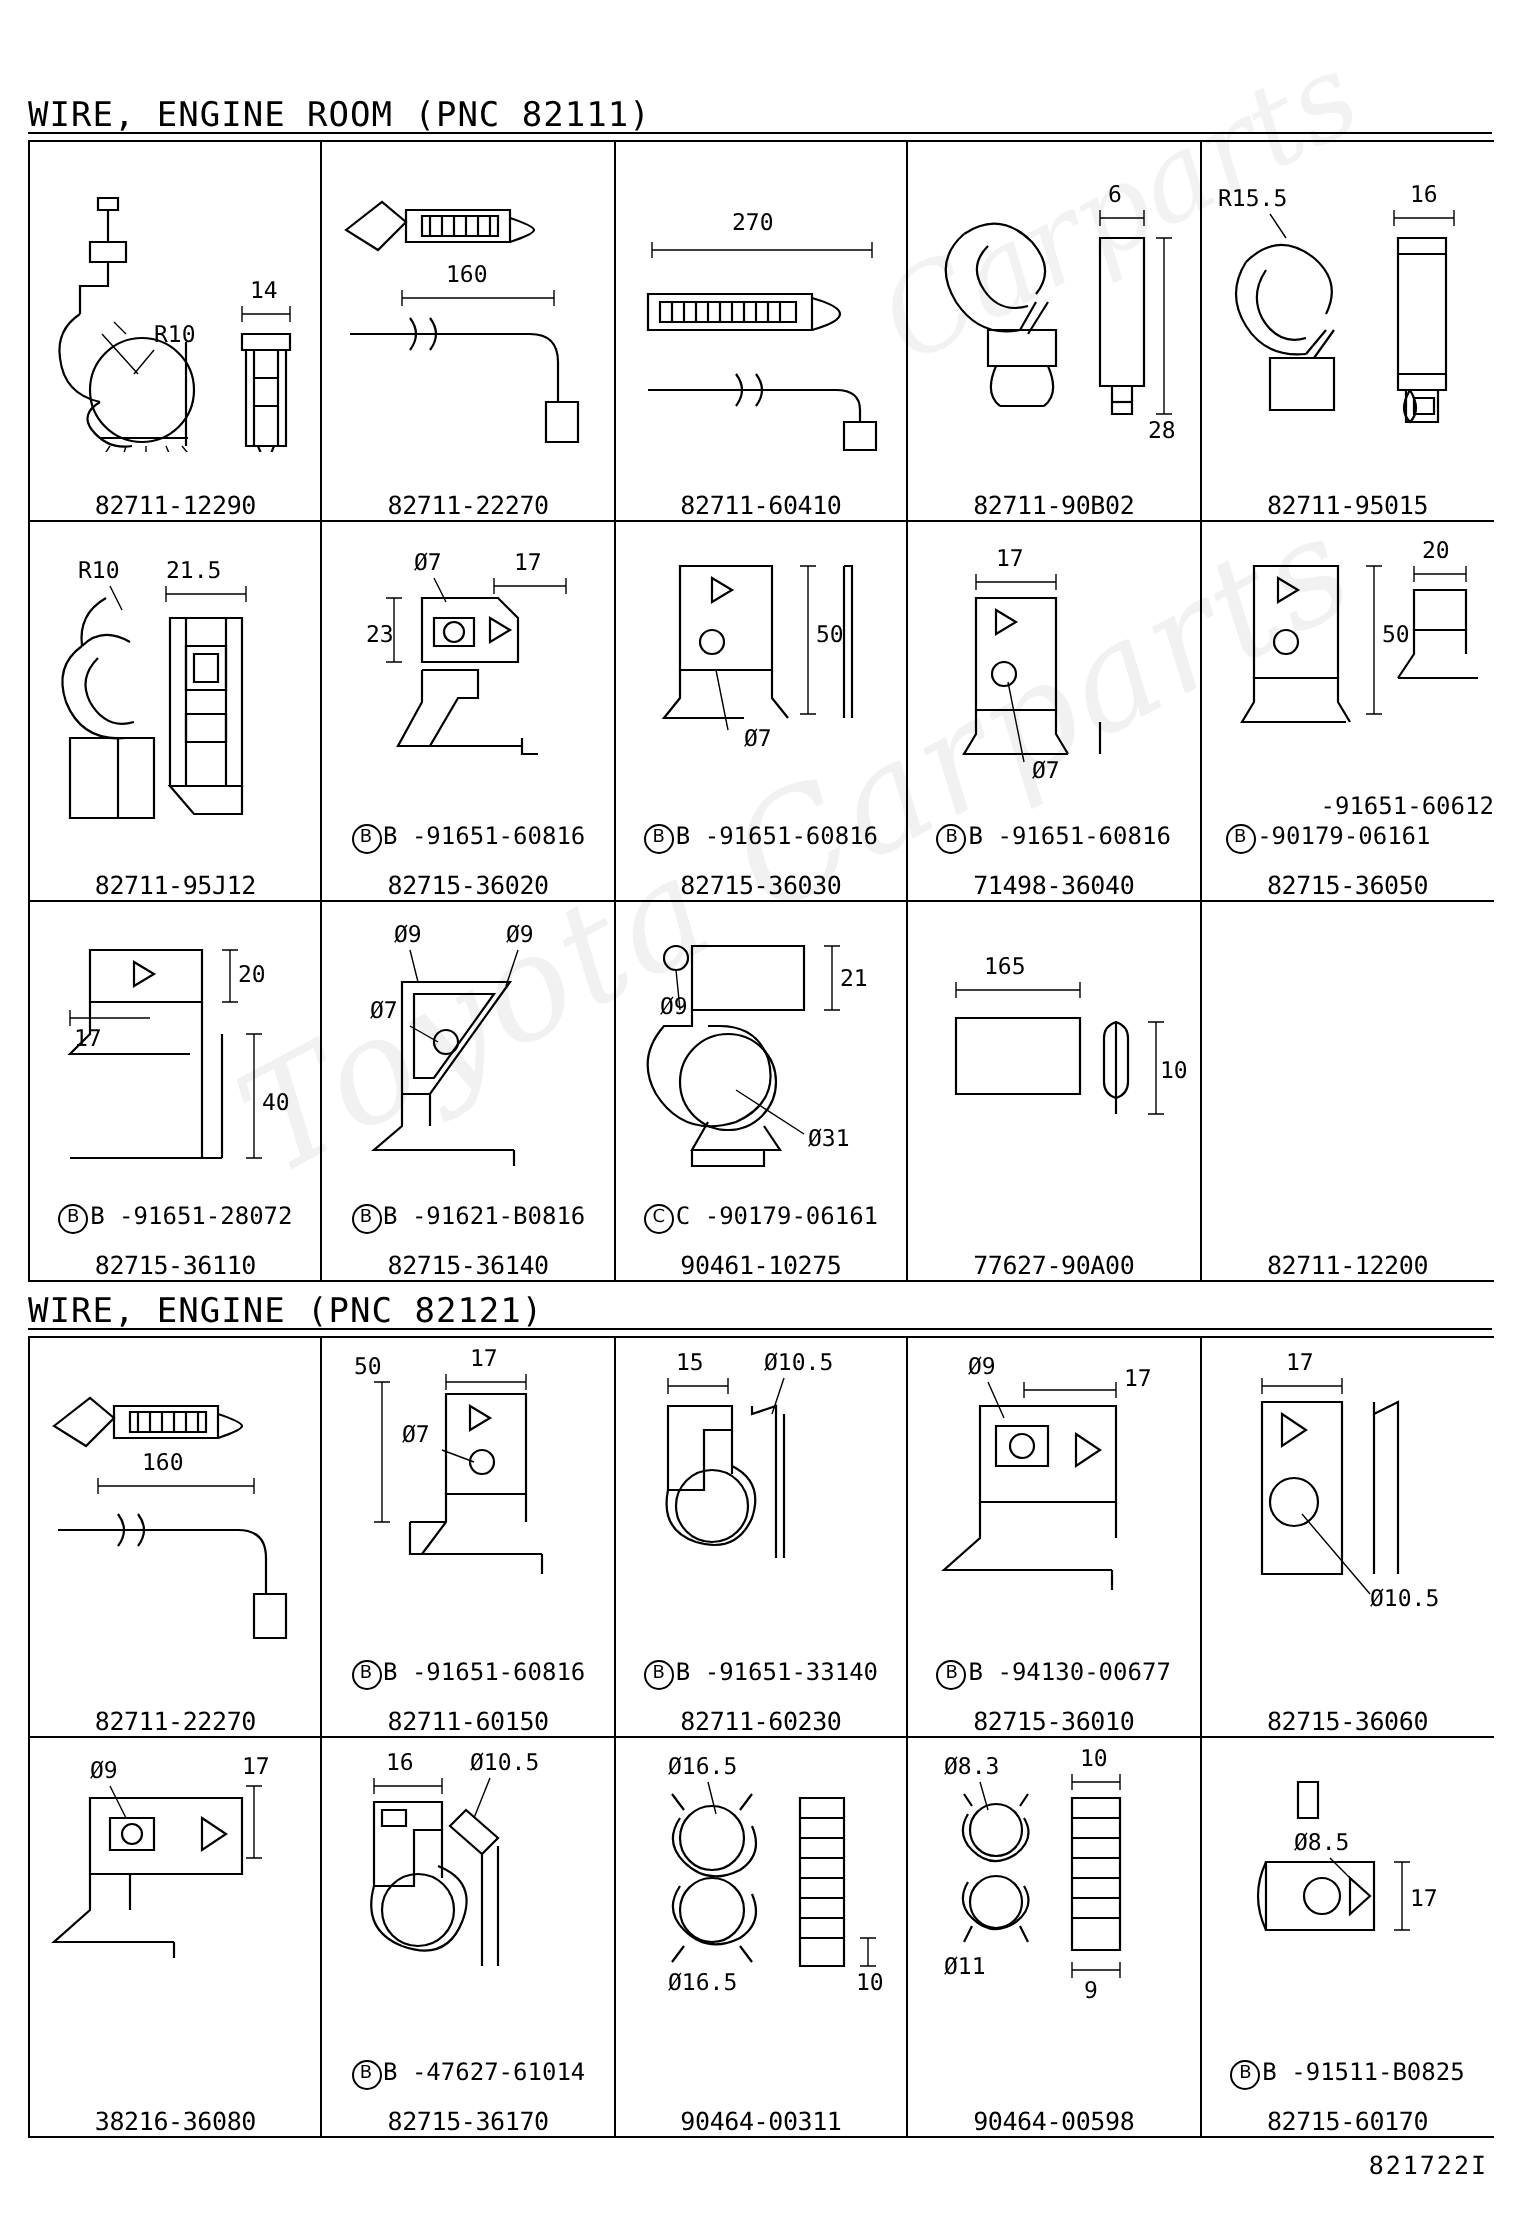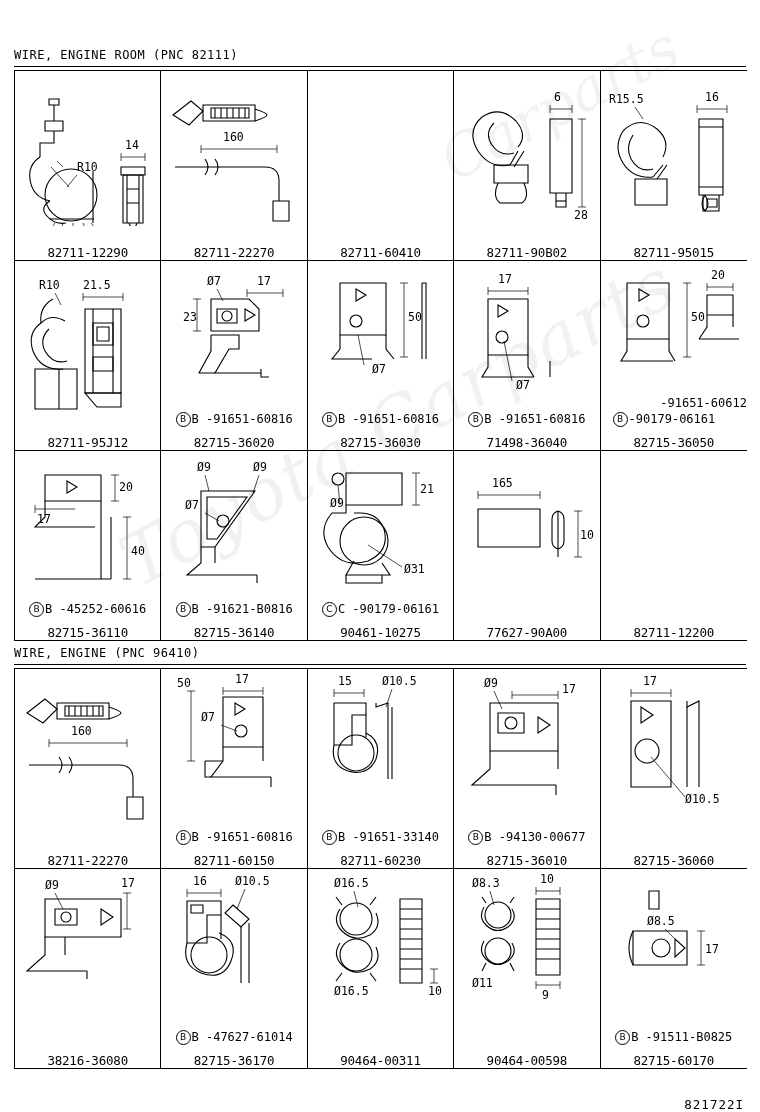--- a/index.html
+++ b/index.html
@@ -45,21 +45,21 @@
     color: rgba(0,0,0,0.05);
     transform: rotate(-28deg);
     white-space: nowrap;
     pointer-events: none;
     z-index: 50;
   }
   
   .section-header {
     position: absolute;
     left: 14px;
-    font-size: 12px;
+    font-size: 17px;
     letter-spacing: 0.5px;
     white-space: nowrap;
   }
   .hrule {
     position: absolute;
     left: 14px;
     width: 732px;
     height: 1px;
     background: #000;
   }
@@ -115,21 +115,21 @@
   }
   .dimtxt {
     position: absolute;
     font-size: 11.5px;
     white-space: nowrap;
     font-family: "DejaVu Sans Mono", monospace;
   }
   .sheetno {
     position: absolute;
     right: 16px;
-    bottom: 0;
+    bottom: 22px;
     font-size: 12.5px;
     letter-spacing: 1px;
   }
   svg { display: block; }
   .ln { stroke: #000; stroke-width: 1.1; fill: none; }
   .thin { stroke: #000; stroke-width: 0.7; fill: none; }
   .fillw { fill: #fff; stroke: #000; stroke-width: 1.1; }
 </style>
 </head>
 <body>
@@ -189,20 +189,35 @@
             <path class="ln" d="M112 130 h16 v20 h-16z"></path>
             <path class="thin" d="M40 78 h76"></path>
             <path class="thin" d="M40 74 v8 M116 74 v8"></path>
             <text class="dimtxt" x="62" y="70" style="font-size:11.5px">160</text>
           </svg>
         </div>
         <div class="label">82711-22270</div>
       </div>
 
       <div class="cell" style="width:146.4px;height:190px">
+        <div class="art">
+          <svg width="146" height="155" viewBox="0 0 146 155">
+            <path class="thin" d="M18 54 h110"></path>
+            <path class="thin" d="M18 50 v8 M128 50 v8"></path>
+            <text class="dimtxt" x="58" y="44" style="font-size:11.5px">270</text>
+            <path class="ln" d="M16 76 h82 v18 h-82z"></path>
+            <path class="ln" d="M22 80 h68 v10 h-68z"></path>
+            <path class="ln" d="M28 80 v10 M34 80 v10 M40 80 v10 M46 80 v10 M52 80 v10 M58 80 v10 M64 80 v10 M70 80 v10 M76 80 v10 M82 80 v10"></path>
+            <path class="ln" d="M98 78 q14 4 14 8 q0 4 -14 8"></path>
+            <path class="ln" d="M16 124 h94"></path>
+            <path class="ln" d="M60 116 q6 8 0 16 M70 116 q6 8 0 16"></path>
+            <path class="ln" d="M110 124 q12 0 12 10 v6"></path>
+            <path class="ln" d="M114 140 h16 v14 h-16z"></path>
+          </svg>
+        </div>
         <div class="label">82711-60410</div>
       </div>
 
       <div class="cell" style="width:146.4px;height:190px">
         <div class="art">
           <svg width="146" height="155" viewBox="0 0 146 155">
             <path class="ln" d="M28 46 q-16 14 -4 34 q12 18 32 14"></path>
             <path class="ln" d="M28 46 q18 -12 34 4 q12 14 2 26"></path>
             <path class="ln" d="M40 52 q-10 10 -2 22 q8 12 22 8"></path>
             <path class="ln" d="M56 94 l8 -14 M60 96 l10 -16"></path>
@@ -375,21 +390,21 @@
             <path class="ln" d="M96 66 v62"></path>
             <path class="thin" d="M20 58 h40"></path>
             <path class="thin" d="M20 54 v8"></path>
             <text class="dimtxt" x="22" y="72" style="font-size:11.5px">17</text>
             <path class="thin" d="M112 66 v62"></path>
             <path class="thin" d="M108 66 h8 M108 128 h8"></path>
             <text class="dimtxt" x="116" y="104" style="font-size:11.5px">40</text>
             <path class="ln" d="M20 128 h76"></path>
           </svg>
         </div>
-        <div class="sublabel"><span class="bcirc">B</span><span>B -45252-60616</span></div>
+        <div class="sublabel"><span class="bcirc">B</span><span>B -91651-28072</span></div>
         <div class="label">82715-36110</div>
       </div>
       <div class="cell" style="width:146.4px;height:190px">
         <div class="art">
           <svg width="146" height="155" viewBox="0 0 146 155">
             <text class="dimtxt" x="36" y="20" style="font-size:11.5px">Ø9</text>
             <text class="dimtxt" x="92" y="20" style="font-size:11.5px">Ø9</text>
             <path class="thin" d="M44 24 l4 16 M98 24 l-6 18"></path>
             <path class="ln" d="M40 40 h54 l-40 56 h-14z"></path>
             <path class="ln" d="M46 46 h40 l-30 42 h-10z"></path>
@@ -440,21 +455,21 @@
           </svg>
         </div>
         <div class="label">77627-90A00</div>
       </div>
       <div class="cell" style="width:146.4px;height:190px;border-right:none">
         <div class="label">82711-12200</div>
       </div>
     </div>
   </div>
 
-  <div class="section-header" style="top:646px">WIRE, ENGINE  (PNC 96410)</div>
+  <div class="section-header" style="top:646px">WIRE, ENGINE  (PNC 82121)</div>
   <div class="hrule" style="top:664px"></div>
 
   <div class="grid" style="left:14px; top:668px; width:732px;">
 
     <div class="row">
       <div class="cell" style="width:146.4px;height:200px">
         <div class="art">
           <svg width="146" height="165" viewBox="0 0 146 165">
             <path class="ln" d="M12 44 l18 -14 l12 10 l-14 14z"></path>
             <path class="ln" d="M42 34 h52 v16 h-52z"></path>

